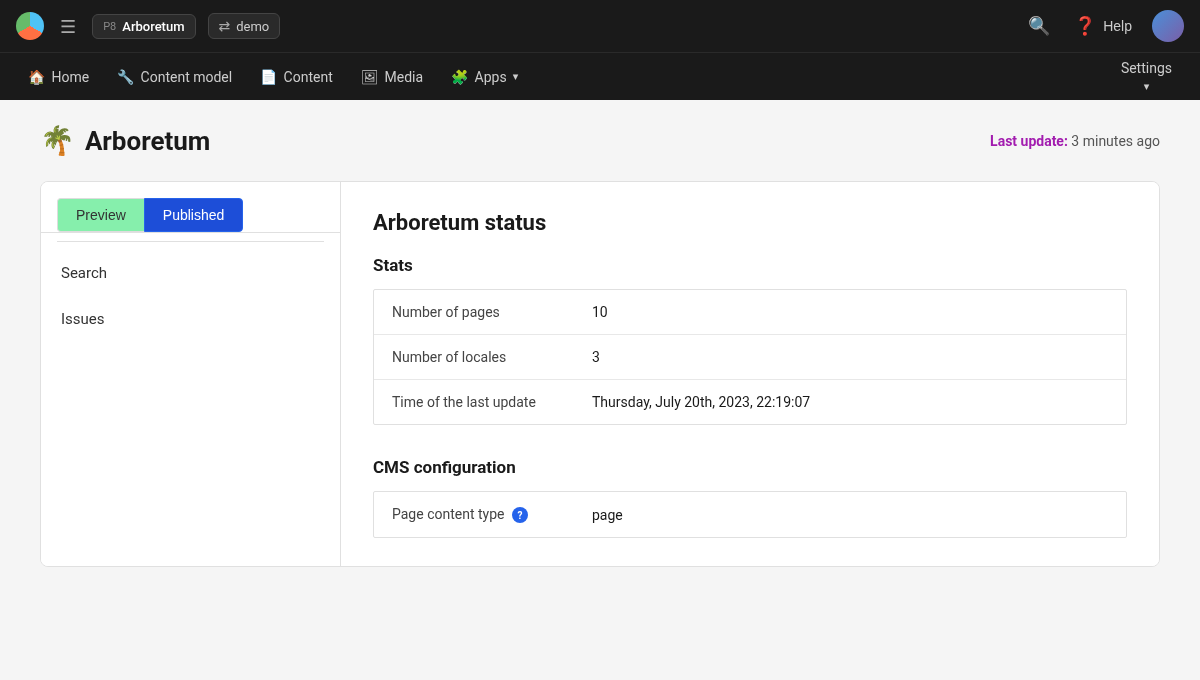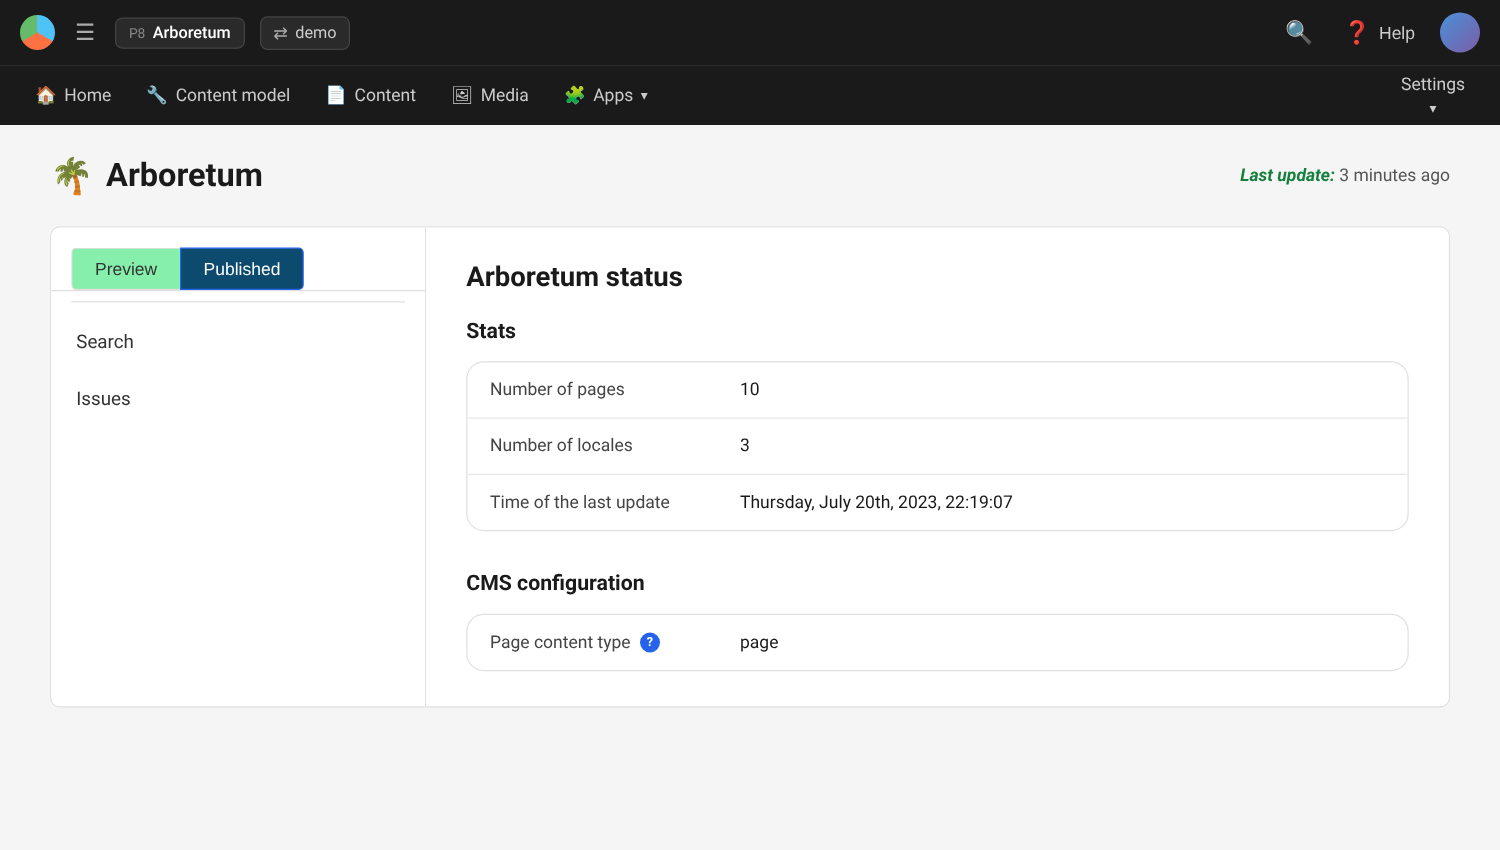--- a/index.html
+++ b/index.html
@@ -131,21 +131,21 @@
       font-size: 26px;
       font-weight: 700;
       color: #1a1a1a;
       display: flex; align-items: center; gap: 10px;
     }
     .page-title .emoji { font-size: 28px; }
     .last-update {
       font-size: 14px;
       color: #555;
     }
-    .last-update strong { color: #15803d; font-style: italic; }
+    .last-update strong { color: #a21caf; }
 
     
     .main-layout {
       display: flex;
       gap: 0;
       background: #fff;
       border: 1px solid #e0e0e0;
       border-radius: 8px;
       overflow: hidden;
     }
@@ -167,21 +167,21 @@
     .tab-btn {
       padding: 8px 18px;
       border: 1px solid #ddd;
       border-radius: 4px;
       cursor: pointer;
       font-size: 14px;
       background: #86efac;
       color: #333;
     }
     .tab-btn.active {
-      background: #0c4a6e;
+      background: #1d4ed8;
       color: #fff;
       border-color: #2563eb;
     }
     .tab-btn:first-child { border-radius: 4px 0 0 4px; border-right: none; }
     .tab-btn:last-child { border-radius: 0 4px 4px 0; }
 
     .sidebar-divider {
       height: 1px;
       background: #e0e0e0;
       margin: 8px 16px;
@@ -213,21 +213,21 @@
     }
     .subsection-title {
       font-size: 17px;
       font-weight: 700;
       color: #1a1a1a;
       margin-bottom: 14px;
       margin-top: 32px;
     }
     .stats-table {
       border: 1px solid #e0e0e0;
-      border-radius: 14px;
+      border-radius: 2px;
       overflow: hidden;
       width: 100%;
     }
     .stats-row {
       display: flex;
       align-items: center;
       padding: 14px 18px;
       border-bottom: 1px solid #e8e8e8;
       font-size: 14px;
     }

